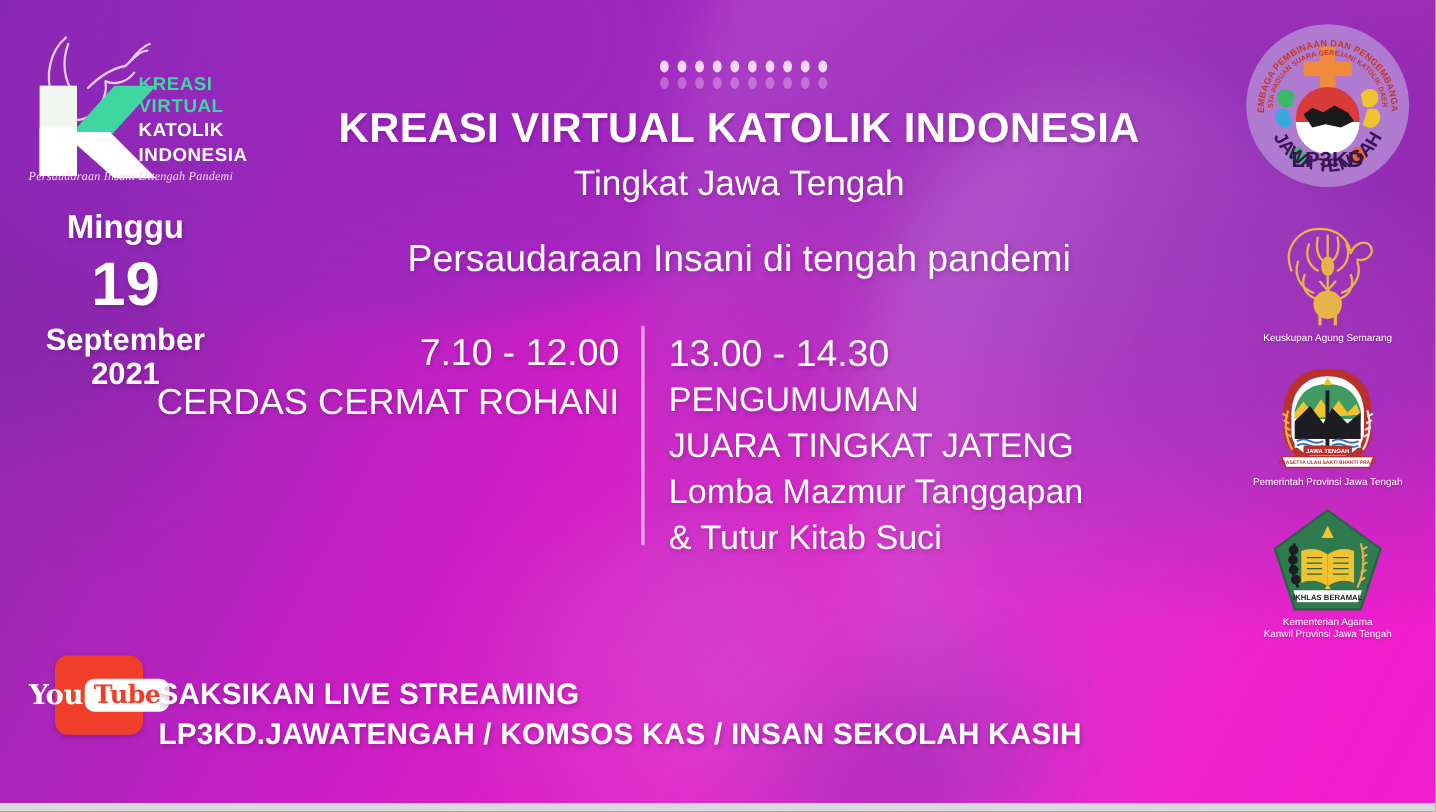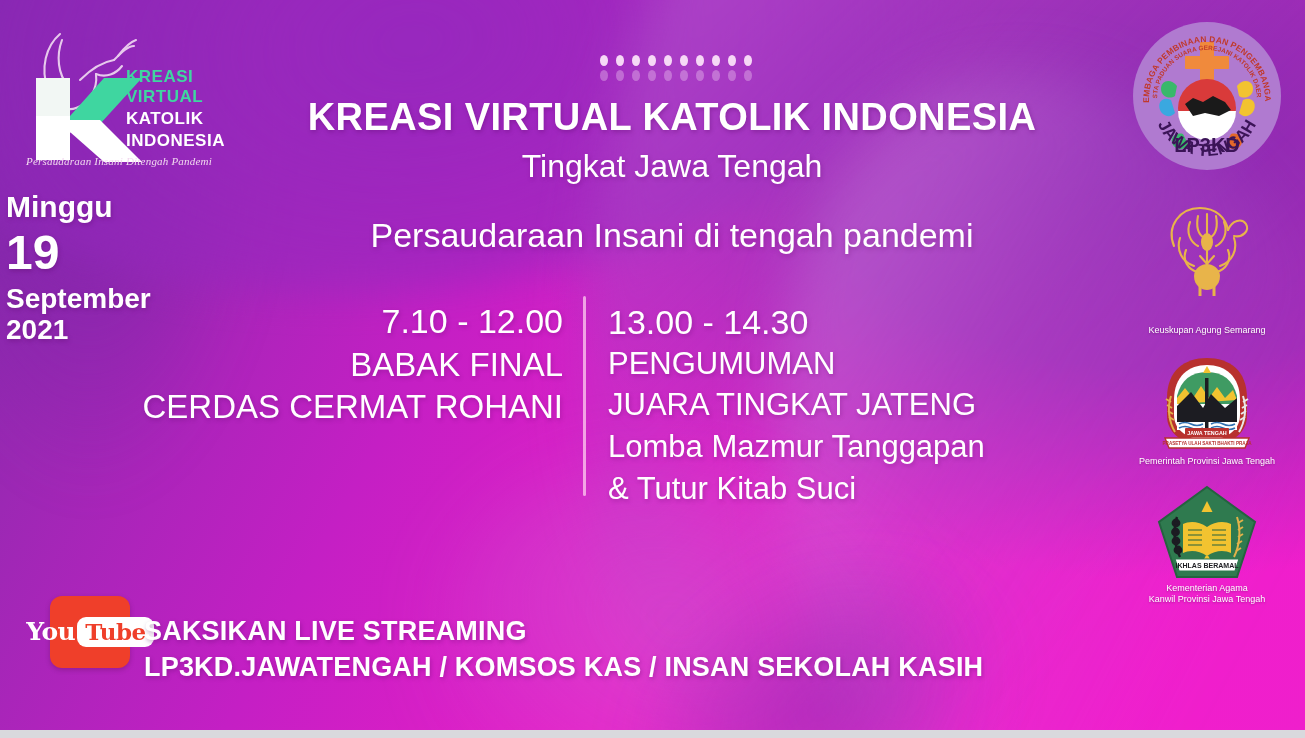--- a/index.html
+++ b/index.html
@@ -151,29 +151,29 @@
     font-weight: 400;
     color: #ffffff;
     text-shadow: 1px 2px 5px rgba(90,10,100,0.32);
   }
 
   
   .date-block {
     position: absolute;
     left: 6px; top: 190px;
     width: 216px;
-    text-align: left;
+    text-align: center;
     color: #ffffff;
     text-shadow: 1px 2px 4px rgba(90,10,100,0.35);
   }
   .date-day {
     font-size: 30px; font-weight: bold; line-height: 1.1;
   }
   .date-num {
-    font-size: 48px; font-weight: bold; line-height: 1.25;
+    font-size: 56px; font-weight: bold; line-height: 1.25;
   }
   .date-month {
     font-size: 28px; font-weight: bold; line-height: 1.12;
   }
   .date-year {
     font-size: 28px; font-weight: bold; line-height: 1.12;
   }
 
   
   .divider {
@@ -277,21 +277,21 @@
   }
   .logo-cap {
     text-align: center;
     color: #ffffff;
     font-size: 9px;
     line-height: 1.22;
     margin-top: 2px;
     text-shadow: 0 1px 2px rgba(80,10,80,0.4);
   }
   .lp3kd { margin-top: 0px; }
-  .kas   { margin-top: 22px; gap: 23px; }
+  .kas   { margin-top: 22px; }
   .prov  { margin-top: 16px; }
   .kemenag { margin-top: 16px; }
 </style>
 </head>
 <body>
 
 <div id="poster">
 
   <div class="bg-base"></div>
   <div class="wave wave-f"></div>
@@ -366,21 +366,20 @@
     <div class="date-day">Minggu</div>
     <div class="date-num">19</div>
     <div class="date-month">September</div>
     <div class="date-year">2021</div>
   </div>
 
   <div class="divider"></div>
 
   <div class="sched-left">
     <div class="s-time">7.10 - 12.00</div>
-    <div class="s-l1">BABAK FINAL</div>
     <div class="s-l2">CERDAS CERMAT ROHANI</div>
   </div>
 
   <div class="sched-right">
     <div class="s-time">13.00 - 14.30</div>
     <div class="s-l1">PENGUMUMAN</div>
     <div class="s-l2">JUARA TINGKAT JATENG</div>
     <div class="s-l3">Lomba Mazmur Tanggapan</div>
     <div class="s-l4">&amp; Tutur Kitab Suci</div>
   </div>

